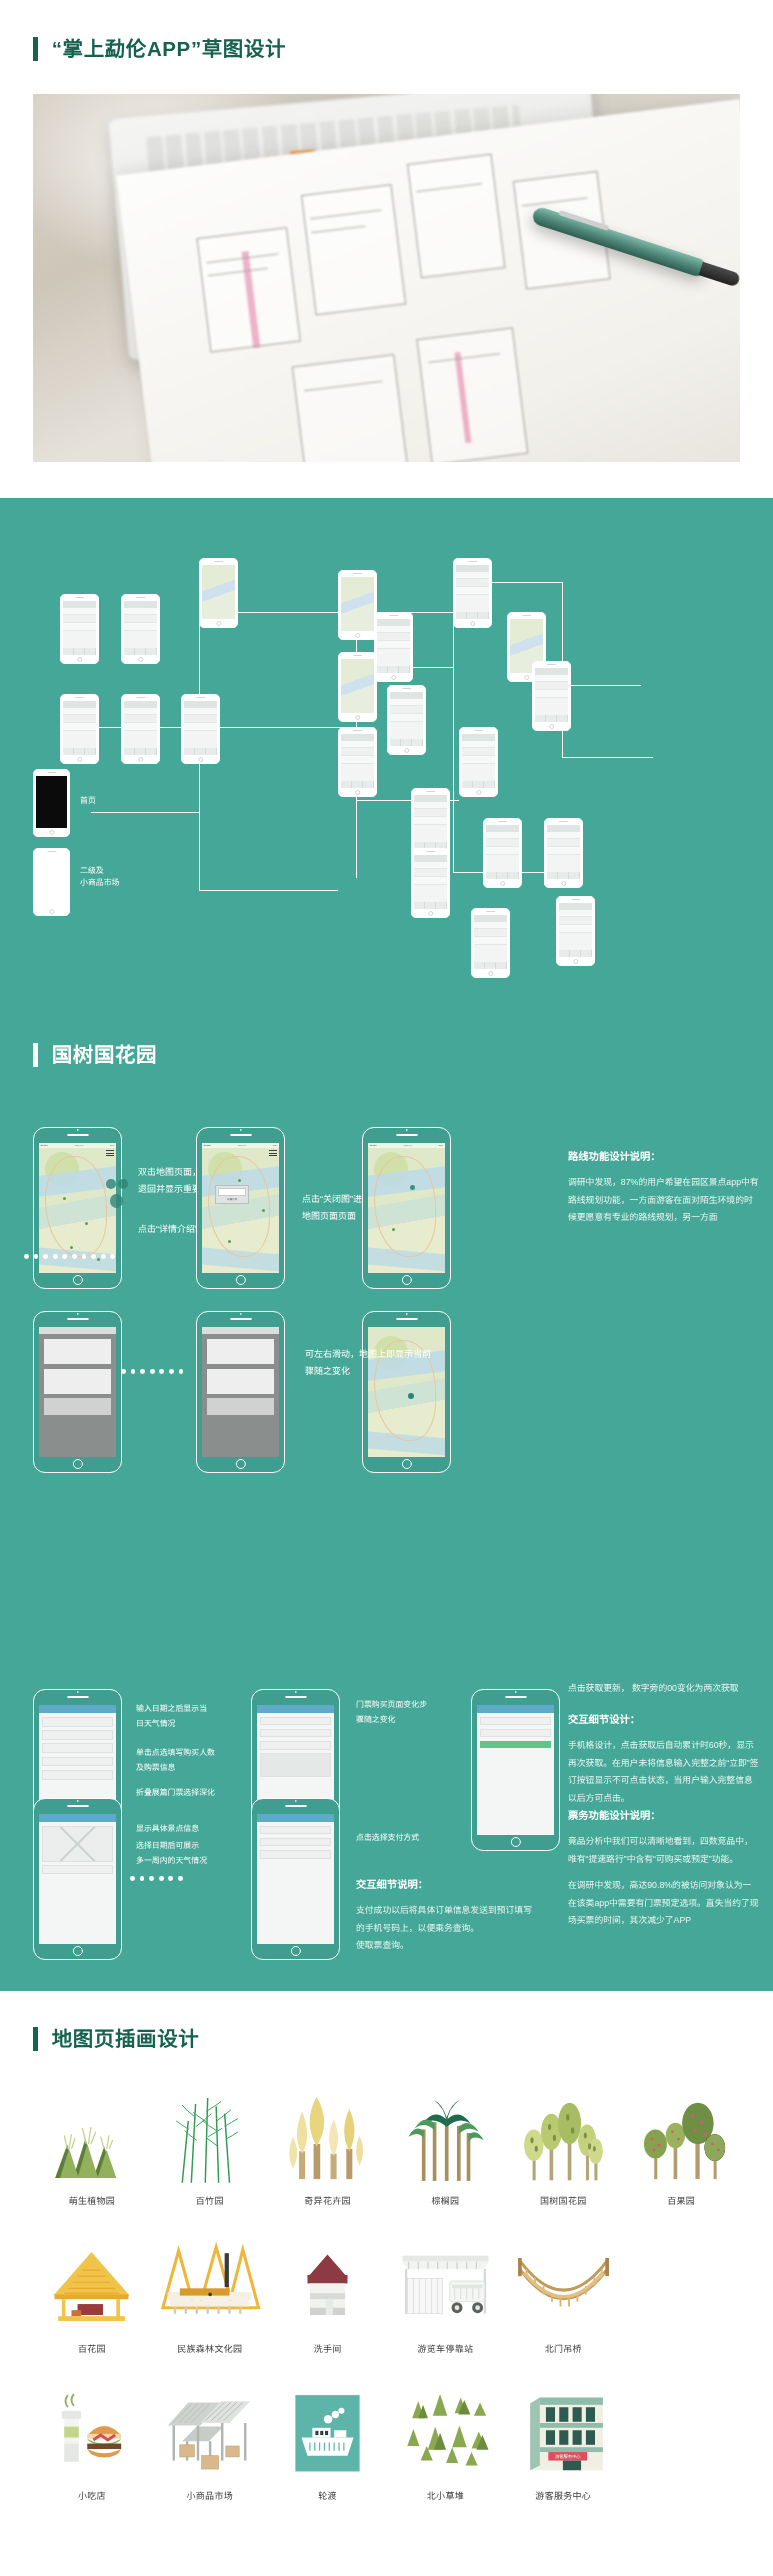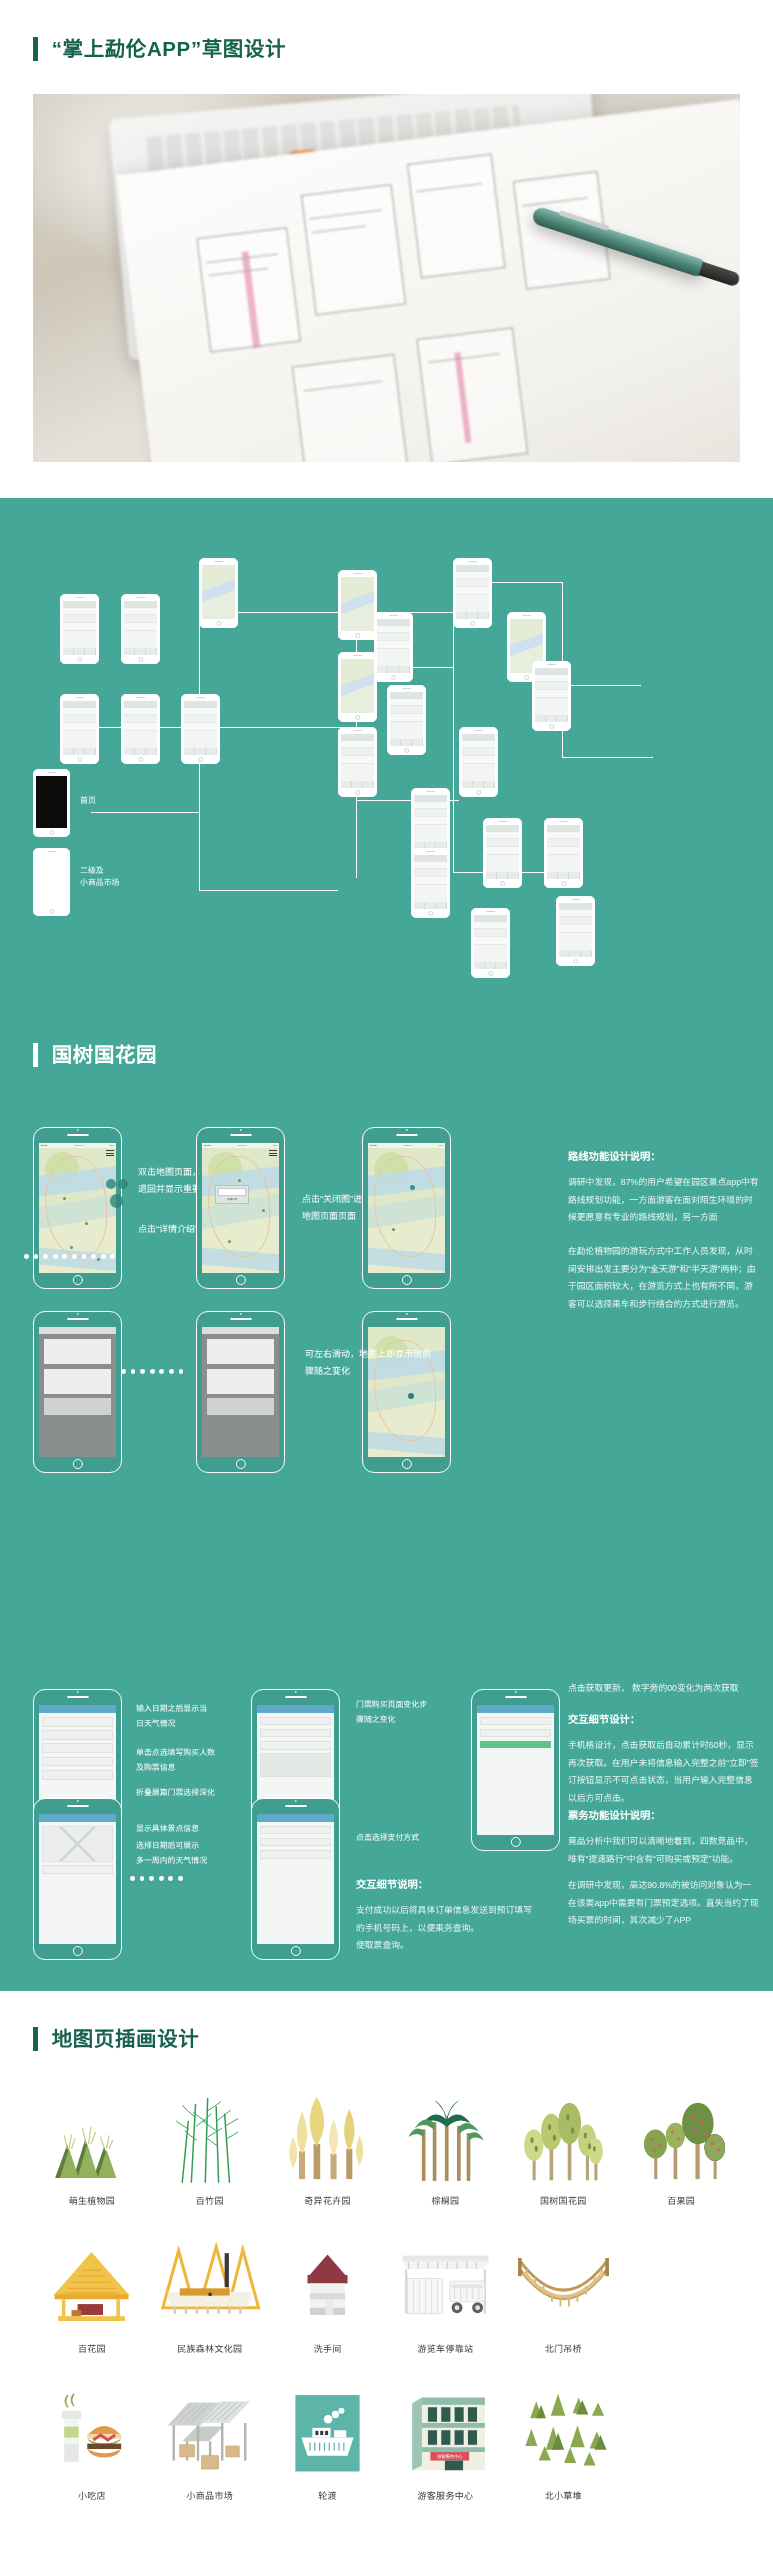--- a/index.html
+++ b/index.html
@@ -621,21 +621,20 @@
             <i>●●●●●</i>
             <i>4:21 PM</i>
             <i>20%</i>
           </span>
         <span class="hbtn"></span>
       </div>
 
       <div class="side-panel" style="left:568px;top:63px;">
         <div class="panel-title">路线功能设计说明：</div>
         <p class="panel-body" style="margin-bottom:16px;">调研中发现，87%的用户希望在园区景点app中有路线规划功能，一方面游客在面对陌生环境的时候更愿意有专业的路线规划，另一方面</p>
-        <p class="panel-body">在勐伦植物园的游玩方式中工作人员发现，从时间安排出发主要分为“全天游”和“半天游”两种；由于园区面积较大，在游览方式上也有所不同，游客可以选择乘车和步行结合的方式进行游览。</p>
       </div>
 
       <div class="ixphone gray" style="left:33px;top:226px;">
         <span class="eye"></span>
         <span class="spk"></span>
         <div class="scr" style="background:#8a8f8d;">
           <div style="height:7.2px;background:#fff;opacity:.7;"></div>
           <div style="margin:4.8px;height:25px;background:#fff;opacity:.85;"></div>
           <div style="margin:4.8px;height:25px;background:#fff;opacity:.85;"></div>
           <div style="margin:4.8px;height:17px;background:#fff;opacity:.6;"></div>
@@ -1126,20 +1125,47 @@
               <path d="M56 88v14M64 88v14M72 88v14M80 88v14M88 88v14M96 88v14M104 88v14M112 88v14"></path>
             </g>
           </svg>
         </div>
         <div class="ill-label">轮渡</div>
       </div>
 
       <div class="ill-cell">
         <div class="ill-art">
           <svg viewBox="0 0 170 150" width="103" height="91">
+            <g fill="#8aa84f">
+              <path d="M30 48 L40 20 L50 48Z"></path>
+                <path d="M64 44 L76 8 L88 44Z"></path>
+                <path d="M100 40 L110 14 L120 40Z"></path>
+              <path d="M132 44 L142 22 L152 44Z"></path>
+              <path d="M22 94 L32 66 L42 94Z"></path>
+                <path d="M56 100 L68 62 L80 100Z"></path>
+                <path d="M96 96 L108 60 L120 96Z"></path>
+              <path d="M128 98 L140 70 L152 98Z"></path>
+              <path d="M44 118 L54 94 L64 118Z"></path>
+                <path d="M86 122 L96 96 L106 122Z"></path>
+              <path d="M118 126 L128 104 L138 126Z"></path>
+            </g>
+            <g fill="#6b8b3d">
+              <path d="M40 48 L48 26 L56 48Z"></path>
+                <path d="M106 42 L116 18 L126 42Z"></path>
+              <path d="M66 100 L76 72 L86 100Z"></path>
+                <path d="M136 100 L146 76 L156 100Z"></path>
+            </g>
+          </svg>
+        </div>
+        <div class="ill-label">北小草堆</div>
+      </div>
+
+      <div class="ill-cell">
+        <div class="ill-art">
+          <svg viewBox="0 0 170 150" width="103" height="91">
             <path d="M30 24 L46 14 L150 14 L150 134 L30 134Z" fill="#f0efe3"></path>
             <path d="M30 24 L46 14 L46 126 L30 134Z" fill="#9ec4b4"></path>
             <rect x="46" y="14" width="104" height="12" fill="#8fbdab"></rect>
             <rect x="46" y="56" width="104" height="8" fill="#8fbdab"></rect>
             <rect x="46" y="96" width="104" height="8" fill="#8fbdab"></rect>
             <g fill="#2e5a50">
               <rect x="56" y="30" width="15" height="24"></rect>
                 <rect x="78" y="30" width="15" height="24"></rect>
               <rect x="100" y="30" width="15" height="24"></rect>
                 <rect x="122" y="30" width="15" height="24"></rect>
@@ -1150,47 +1176,20 @@
             </g>
             <rect x="60" y="104" width="64" height="14" fill="#d94f5c"></rect>
             <text x="92" y="114" font-size="7" fill="#fff" text-anchor="middle">游客服务中心</text>
             <rect x="84" y="118" width="30" height="16" fill="#2e5a50"></rect>
           </svg>
         </div>
         <div class="ill-label">游客服务中心</div>
       </div>
 
       <div class="ill-cell">
-        <div class="ill-art">
-          <svg viewBox="0 0 170 150" width="103" height="91">
-            <g fill="#8aa84f">
-              <path d="M30 48 L40 20 L50 48Z"></path>
-                <path d="M64 44 L76 8 L88 44Z"></path>
-                <path d="M100 40 L110 14 L120 40Z"></path>
-              <path d="M132 44 L142 22 L152 44Z"></path>
-              <path d="M22 94 L32 66 L42 94Z"></path>
-                <path d="M56 100 L68 62 L80 100Z"></path>
-                <path d="M96 96 L108 60 L120 96Z"></path>
-              <path d="M128 98 L140 70 L152 98Z"></path>
-              <path d="M44 118 L54 94 L64 118Z"></path>
-                <path d="M86 122 L96 96 L106 122Z"></path>
-              <path d="M118 126 L128 104 L138 126Z"></path>
-            </g>
-            <g fill="#6b8b3d">
-              <path d="M40 48 L48 26 L56 48Z"></path>
-                <path d="M106 42 L116 18 L126 42Z"></path>
-              <path d="M66 100 L76 72 L86 100Z"></path>
-                <path d="M136 100 L146 76 L156 100Z"></path>
-            </g>
-          </svg>
-        </div>
-        <div class="ill-label">北小草堆</div>
-      </div>
-
-      <div class="ill-cell">
         <div class="ill-art"></div>
         <div class="ill-label"></div>
       </div>
 
     </div>
   </section>
 </div>
 
 
 </body></html>

